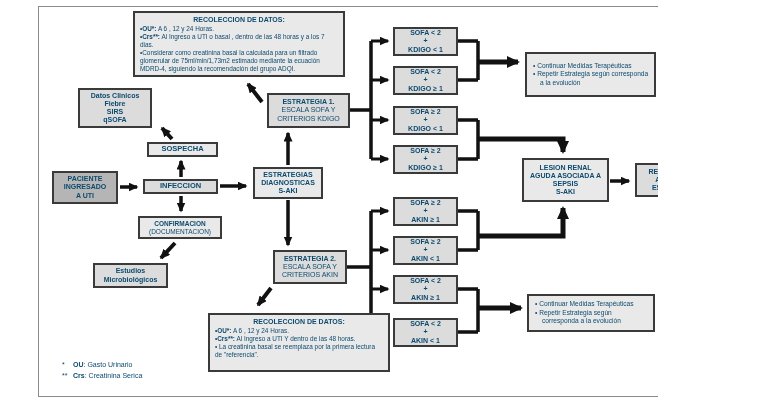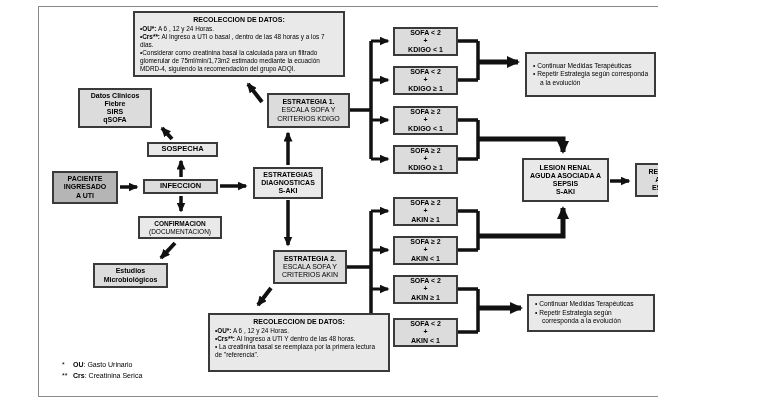--- a/index.html
+++ b/index.html
@@ -1,17 +1,17 @@
 <!DOCTYPE html>
 <html><head>
 <meta charset="utf-8">
 <style>
   html,body{margin:0;padding:0;background:#fff;}
   #stage{position:relative;width:658px;height:404px;background:#fff;
-         font-family:"Liberation Sans",sans-serif;color:#000000;overflow:hidden;}
+         font-family:"Liberation Sans",sans-serif;color:#0c4a6e;overflow:hidden;}
   #frame{position:absolute;left:38px;top:6px;width:699px;height:391px;
          border:1px solid #8a8a8a;box-sizing:border-box;}
   svg.wires{position:absolute;left:0;top:0;pointer-events:none;}
   .box{position:absolute;box-sizing:border-box;background:#dcdcdc;border:2px solid #3a3a3a;
        display:flex;flex-direction:column;align-items:center;justify-content:center;
        text-align:center;font-weight:bold;white-space:pre-line;line-height:1.18;}
   .f7{font-size:7px;} .f75{font-size:7.5px;} .f65{font-size:6.5px;}
   .dark{background:#b5b5b5;}
   .lite{background:#e9e9e9;}
   .para{align-items:stretch;justify-content:flex-start;text-align:left;

